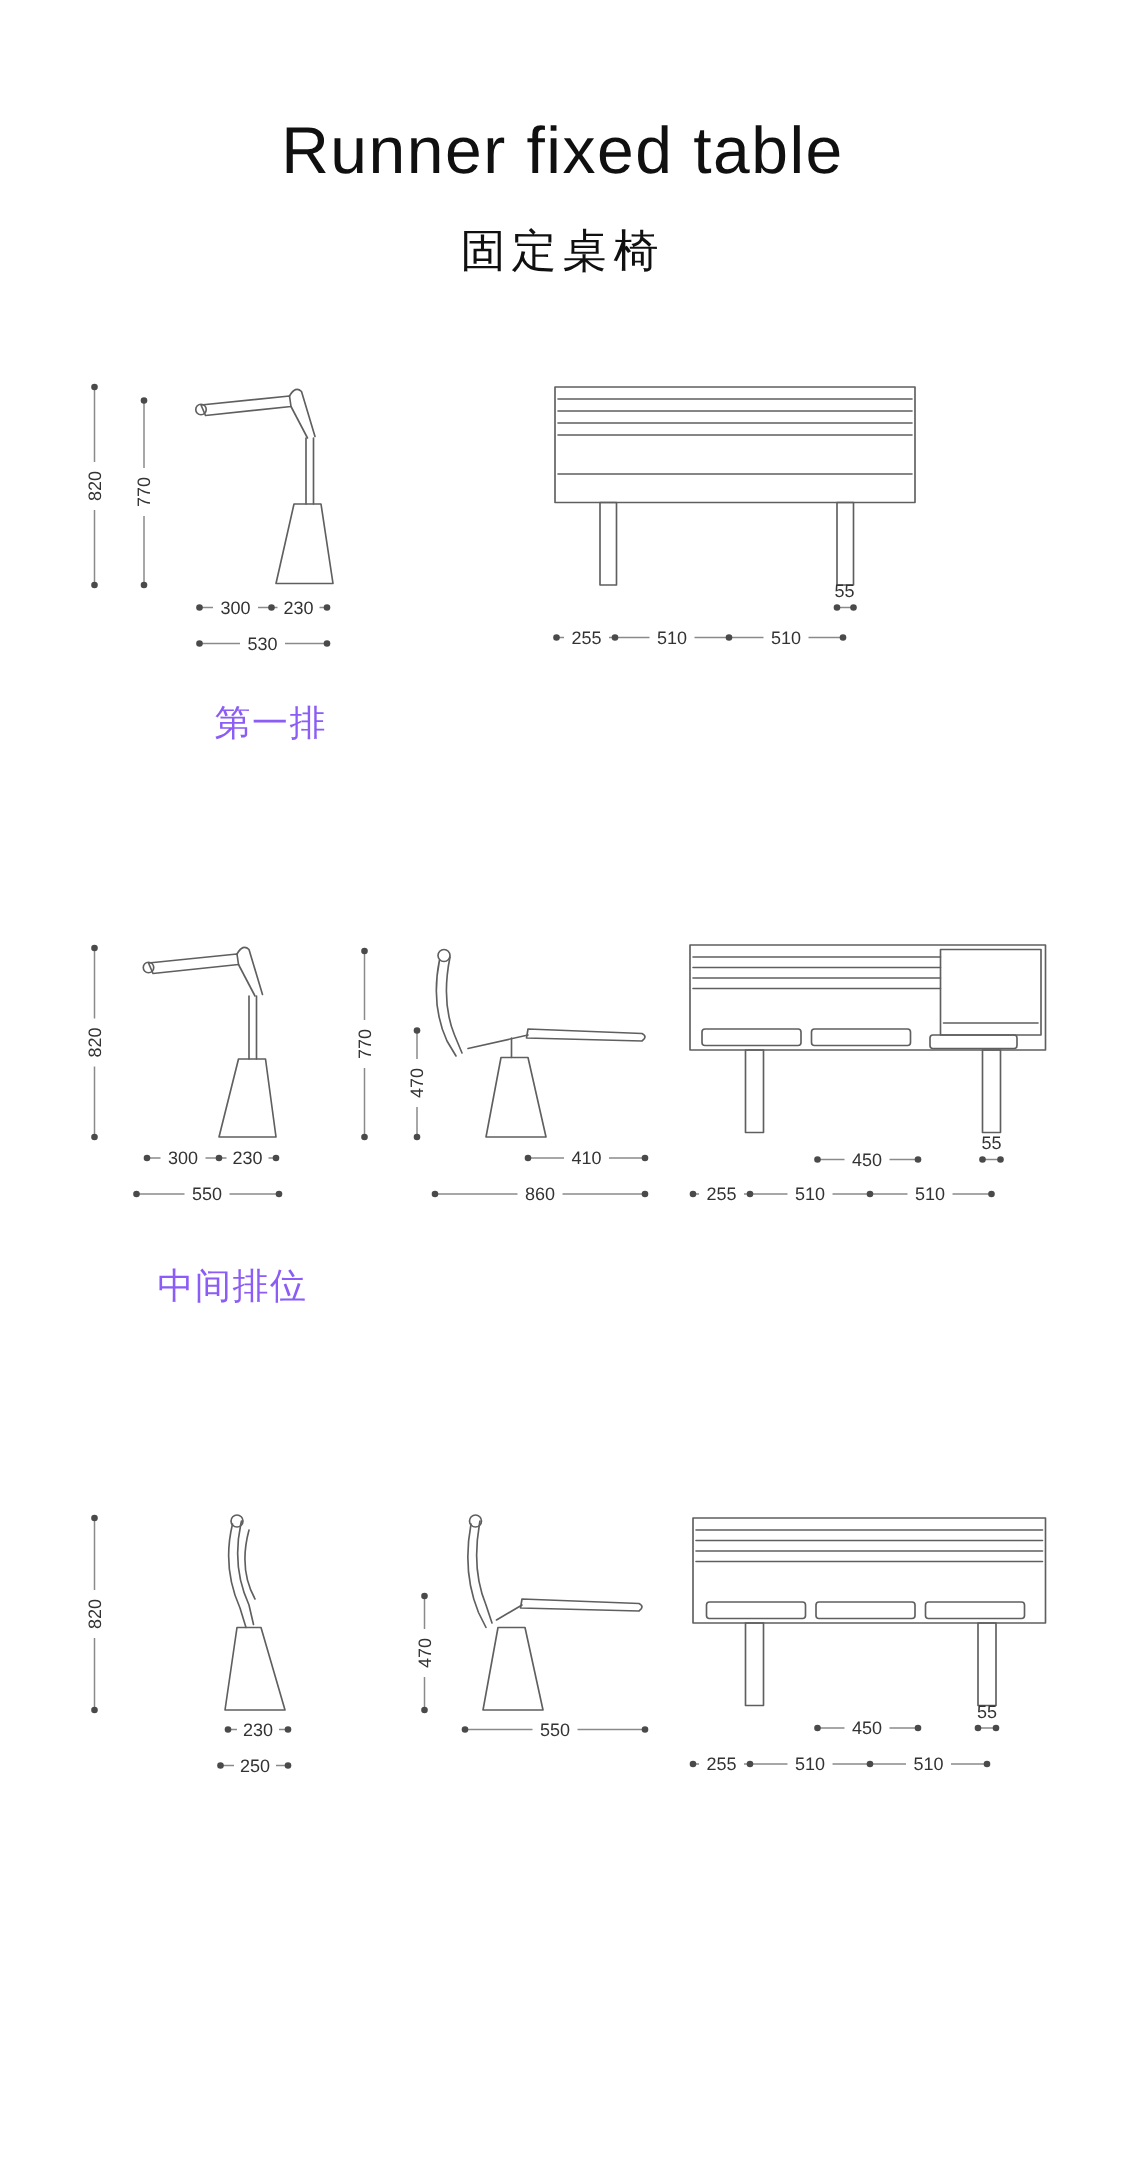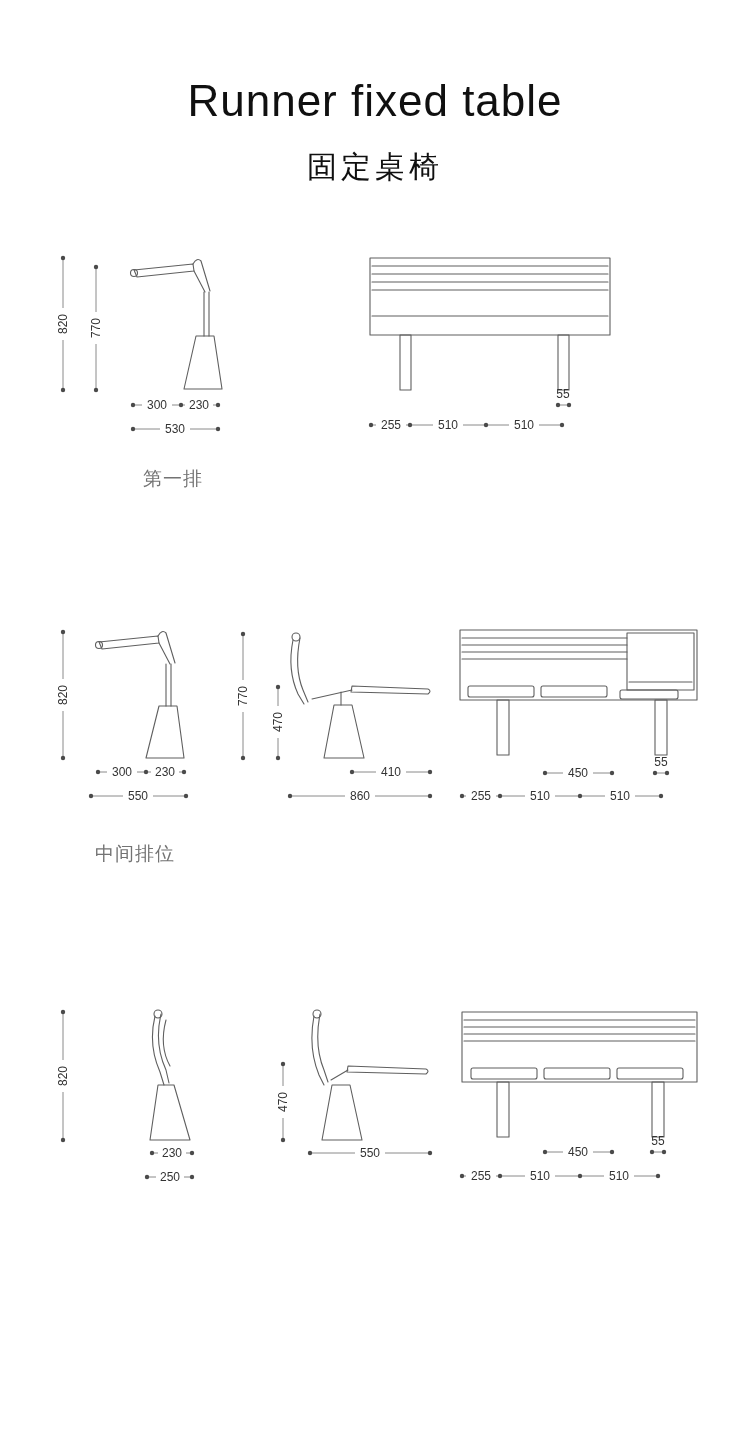--- a/index.html
+++ b/index.html
@@ -3,23 +3,23 @@
 <meta charset="utf-8">
 <style>
   * { margin:0; padding:0; box-sizing:border-box; }
   html,body { background:#ffffff; }
   body { font-family:"Liberation Sans", sans-serif; }
   .page { position:relative; width:750px; height:1184px; background:#ffffff; overflow:hidden; }
   .title { position:absolute; top:76px; left:0; width:750px; text-align:center;
            font-size:44px; font-weight:500; color:#101010; letter-spacing:1px; }
   .subtitle { position:absolute; top:147px; left:0; width:750px; text-align:center;
               font-size:30px; font-weight:500; color:#101010; letter-spacing:4px; }
-  .row-label { position:absolute; font-size:19px; font-weight:400; color:#737373; letter-spacing:1px; }
+  .row-label { position:absolute; font-size:24px; font-weight:400; color:#8b5cf6; letter-spacing:1px; }
   .lbl1 { top:466px; left:143px; }
-  .lbl2 { top:841px; left:95px; }
+  .lbl2 { top:841px; left:105px; }
   .lbl3 { top:1188px; left:122px; }
   svg.canvas { position:absolute; top:0; left:0; }
   .fig { stroke:#5f5f5f; stroke-width:1.1; fill:none; stroke-linejoin:round; stroke-linecap:round; }
   .dln { stroke:#8a8a8a; stroke-width:1; }
   .dot { fill:#4a4a4a; stroke:none; }
   .gap { fill:#ffffff; stroke:none; }
   .dimtxt { font-family:"Liberation Sans", sans-serif; font-size:12px; fill:#333333; stroke:none; }
 </style>
 </head>
 <body>

